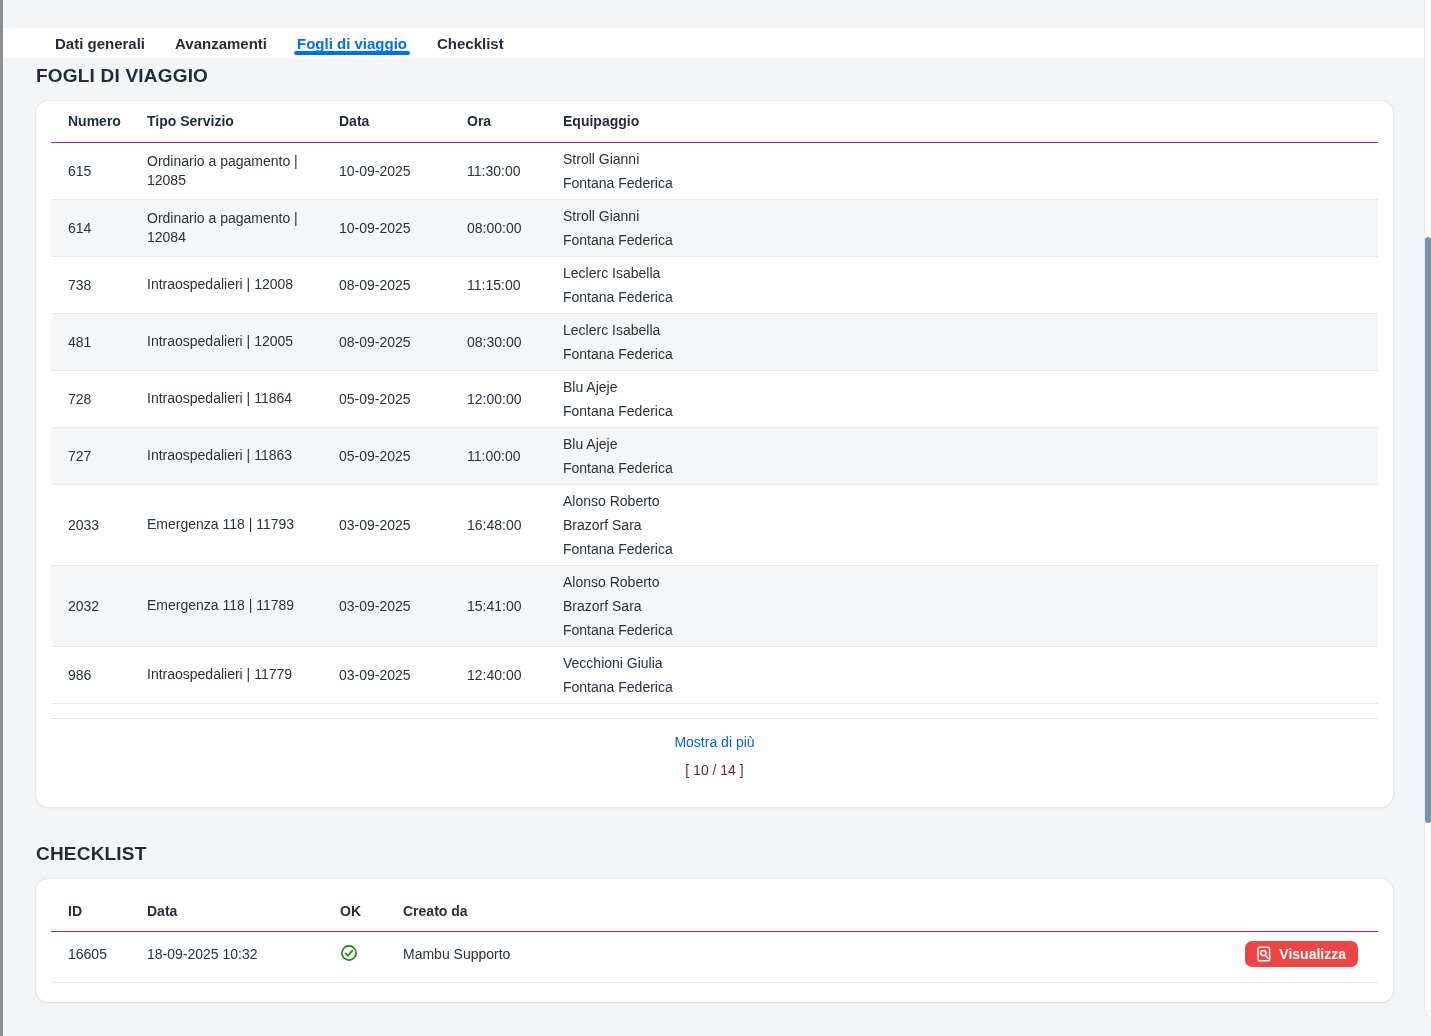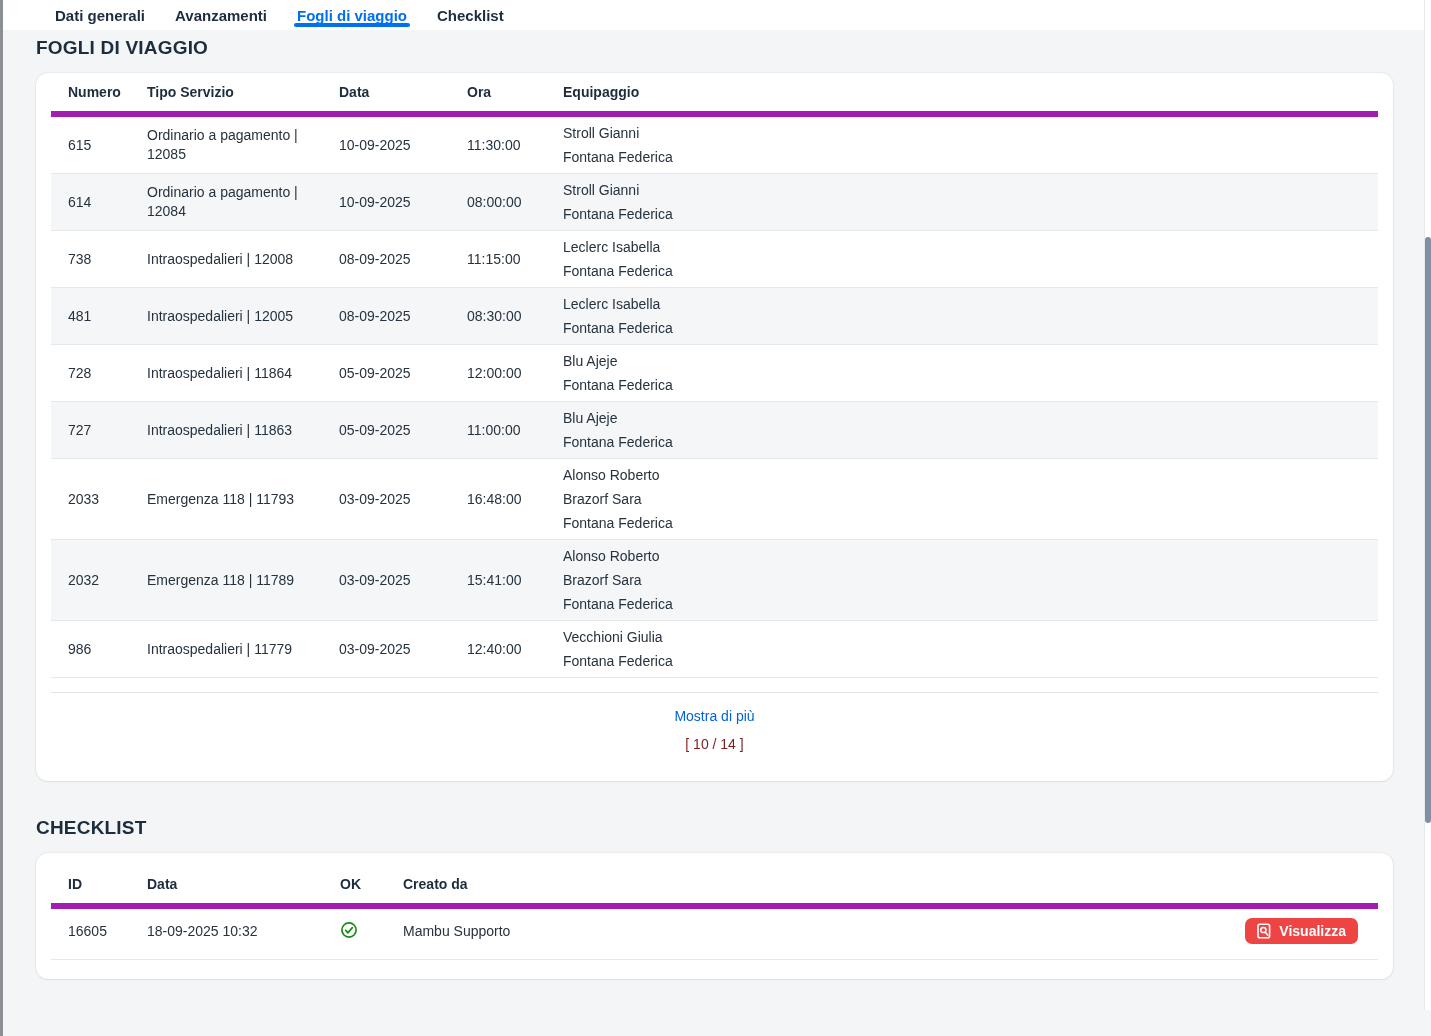--- a/index.html
+++ b/index.html
@@ -13,21 +13,21 @@
     position: relative;
   }
 
   
   .left-edge { position: absolute; left: 0; top: 0; width: 3px; height: 1036px; background: #8c8f93; z-index: 20; }
 
   
   .tabbar {
     height: 30px; background: #ffffff;
     display: flex; gap: 30px; align-items: center;
-    padding-left: 55px; position: relative;
+    padding-left: 55px; position: relative; margin-top: 28px;
   }
   .tab {
     position: relative; height: 100%;
     display: flex; align-items: center;
     font-size: 15px; font-weight: 700; color: #1d2d3e;
     cursor: pointer; white-space: nowrap; padding-top: 1px;
   }
   .tab.active { color: #0070f2; }
   .tab.active::after {
     content: ""; position: absolute; left: -3px; right: -3px; bottom: 3px;
@@ -44,21 +44,21 @@
   .section-title.second { margin-top: 35px; }
 
   .card {
     background: #ffffff; border-radius: 12px;
     padding: 0 15px;
     box-shadow: 0 0 2px rgba(34,54,73,0.18), 0 1px 2px rgba(34,54,73,0.05);
   }
   .card.checklist-card { padding-top: 12px; padding-bottom: 19px; }
 
   table { width: 100%; border-collapse: collapse; table-layout: fixed; }
-  thead tr { border-bottom: 6px solid #a21caf; }
+  thead tr { border-bottom: 1px solid #a21caf; }
   tbody tr { border-bottom: 1px solid #e6e9ec; }
   th {
     text-align: left; vertical-align: middle;
     height: 41px; padding: 0 16px 0 0;
     font-size: 14px; font-weight: 700; color: #1d2d3e;
   }
   td {
     vertical-align: middle;
     padding: 4px 16px 4px 0;
     font-size: 14px; color: #26323e;

